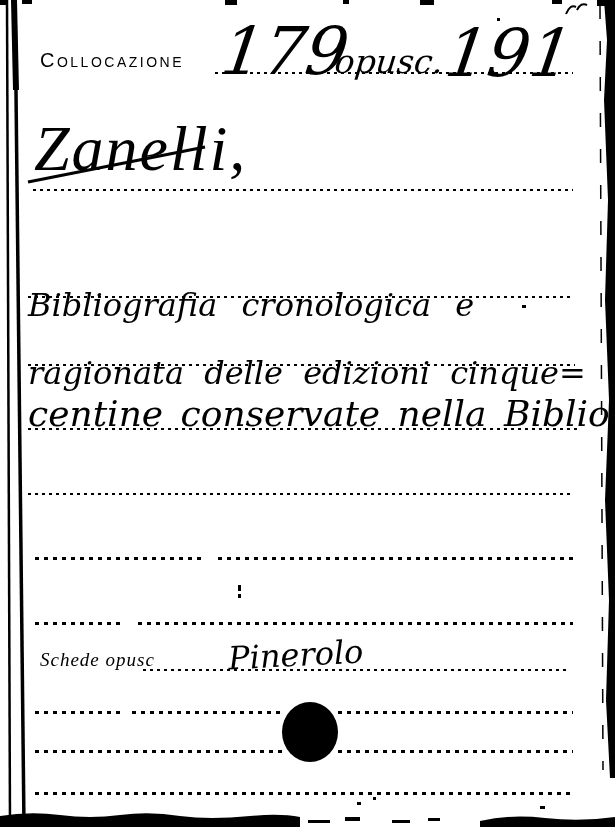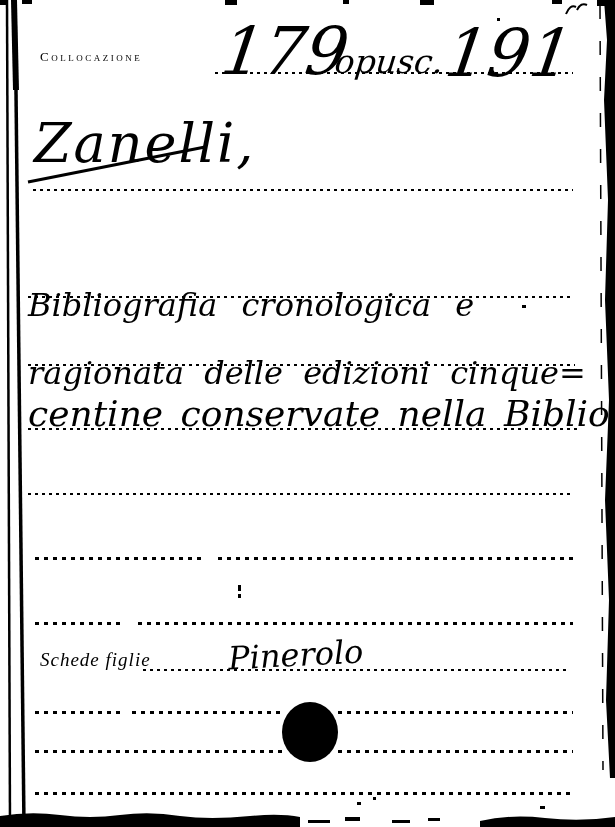--- a/index.html
+++ b/index.html
@@ -16,35 +16,35 @@
     position:absolute;height:2px;z-index:1;
     background-image:repeating-linear-gradient(90deg,#000 0 3px,transparent 3px 7px);
   }
   .dotline.heavy{
     height:3px;
     background-image:repeating-linear-gradient(90deg,#000 0 4px,transparent 4px 9px);
   }
   
   .txt{position:absolute;line-height:1;white-space:nowrap;z-index:3;}
   .printed-label{
-    font-family:Liberation Serif, serif;
+    font-family:Liberation Sans, sans-serif;
     font-variant:small-caps;
-    font-size:13px;letter-spacing:2.5px;
+    font-size:20px;letter-spacing:2.5px;
   }
   .printed-italic{
     font-family:"Liberation Serif",serif;
     font-style:italic;font-size:19px;letter-spacing:1px;
   }
   .hand{
     font-family:"DejaVu Serif",serif;
     font-style:italic;
   }
   .shelf-big{font-size:66px;transform:skewX(-8deg);}
   .shelf-small{font-size:33px;transform:skewX(-6deg);}
-  .surname{font-size:54px;letter-spacing:2px;}
+  .surname{font-size:64px;letter-spacing:2px;font-family:Liberation Serif, serif;}
   .givenname{font-size:38px;}
   .title-l{font-size:32px;margin-top:28px;}
   .title-l5{font-size:36px;}
   .title-l6{font-size:38px;}
   .schede-val{font-size:32px;transform:rotate(-3deg);}
   .w14{word-spacing:14px;}
   .w10{word-spacing:10px;}
   .w6{word-spacing:6px;}
   
   .artifacts{position:absolute;left:0;top:0;z-index:2;}
@@ -66,21 +66,21 @@
   <div class="dotline heavy" style="left:138px;top:622px;width:435px;"></div>
   <div class="dotline" style="left:143px;top:669px;width:427px;"></div>
   <div class="dotline heavy" style="left:35px;top:711px;width:85px;"></div>
   <div class="dotline heavy" style="left:132px;top:711px;width:151px;"></div>
   <div class="dotline heavy" style="left:338px;top:711px;width:235px;"></div>
   <div class="dotline heavy" style="left:35px;top:750px;width:248px;"></div>
   <div class="dotline heavy" style="left:338px;top:750px;width:235px;"></div>
   <div class="dotline heavy" style="left:35px;top:792px;width:535px;"></div>
 
   <div class="txt printed-label" style="left:40px;top:50px;">Collocazione</div>
-  <div class="txt printed-italic" style="left:40px;top:650px;">Schede figlie</div>
+  <div class="txt printed-italic" style="left:40px;top:650px;">Schede opusc</div>
 
   <div class="txt hand shelf-big" style="left:222px;top:19px;">179</div>
   <div class="txt hand shelf-small" style="left:335px;top:45px;">opusc.</div>
   <div class="txt hand shelf-big" style="left:446px;top:21px;">191</div>
 
   <div class="txt hand surname" style="left:34px;top:117px;">Zanelli,</div>
 
   <div class="txt hand title-l w14" style="left:28px;top:261px;">Bibliografia cronologica e</div>
   <div class="txt hand title-l w10" style="left:28px;top:329px;">ragionata delle edizioni cinque=</div>
   <div class="txt hand title-l5 w6" style="left:28px;top:396px;">centine conservate nella Biblioteca</div>

